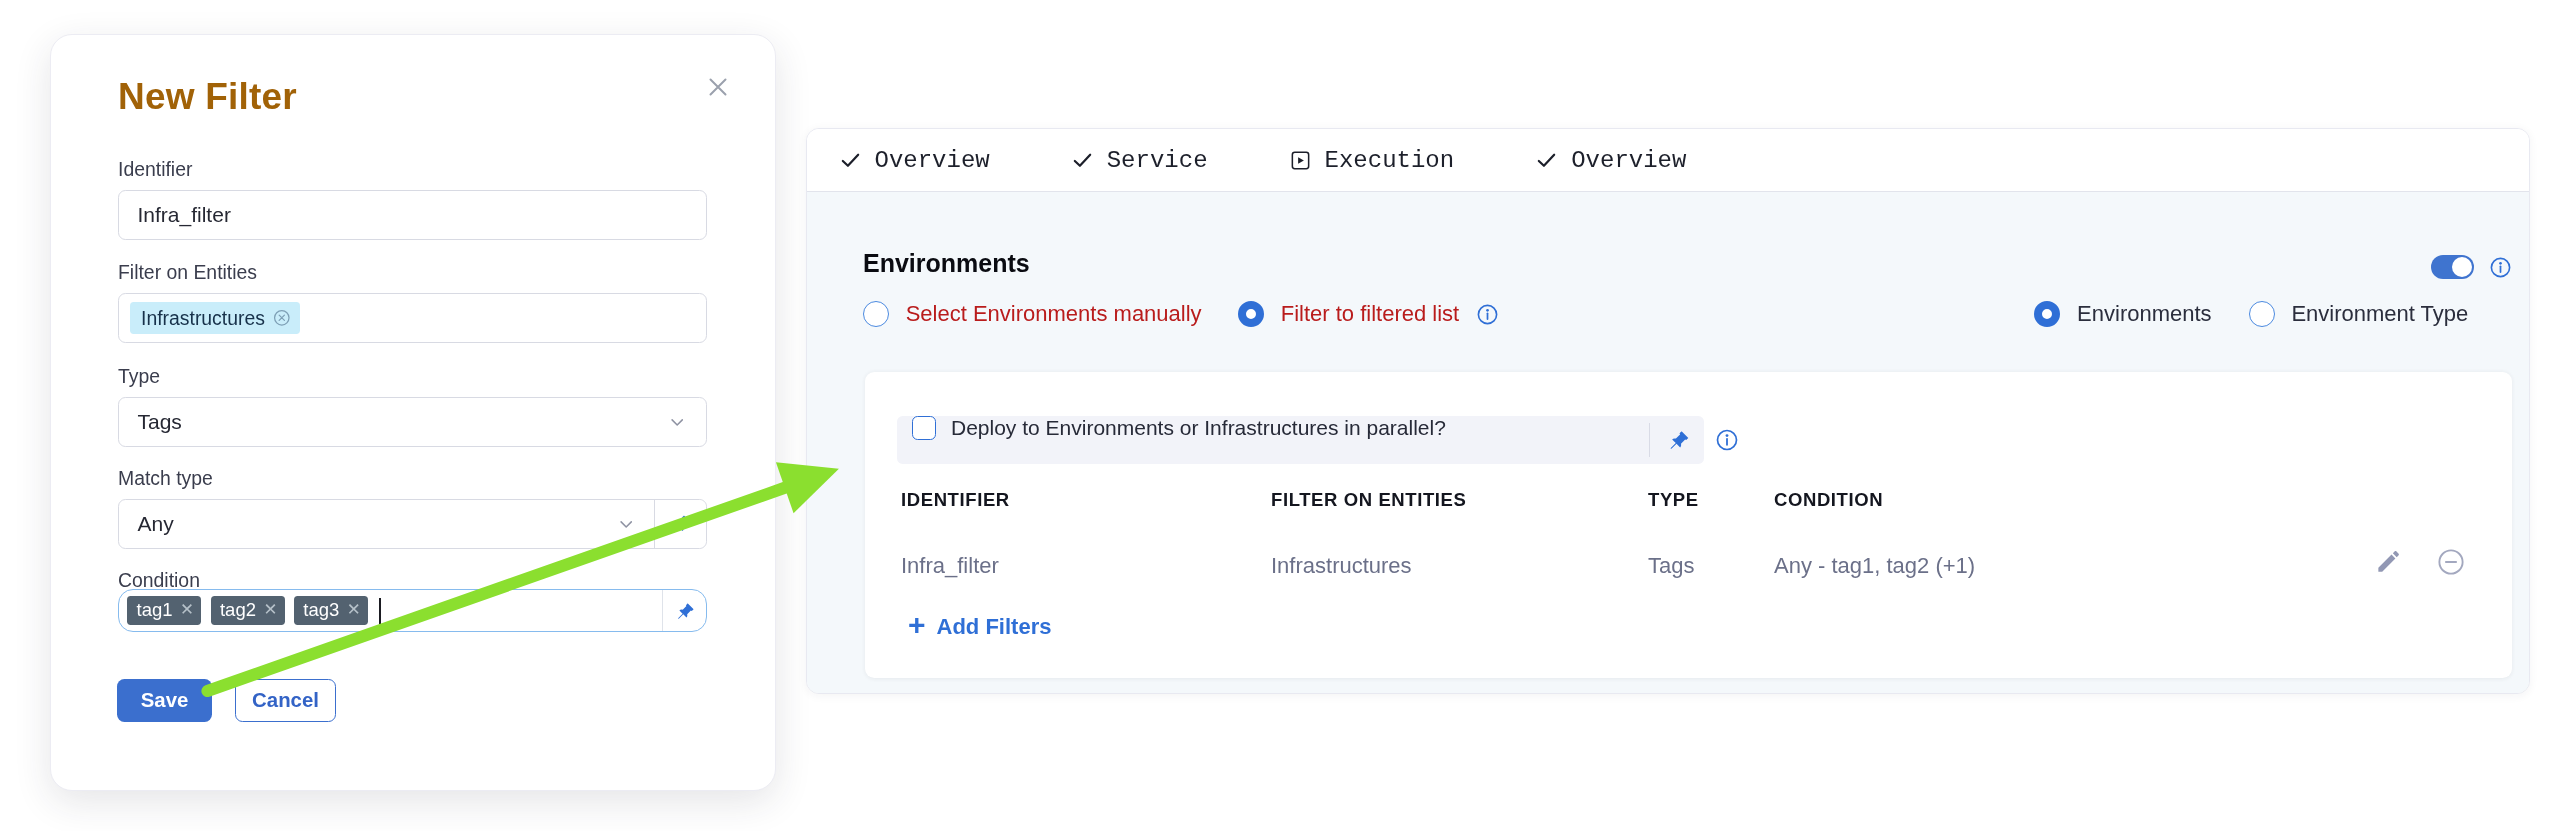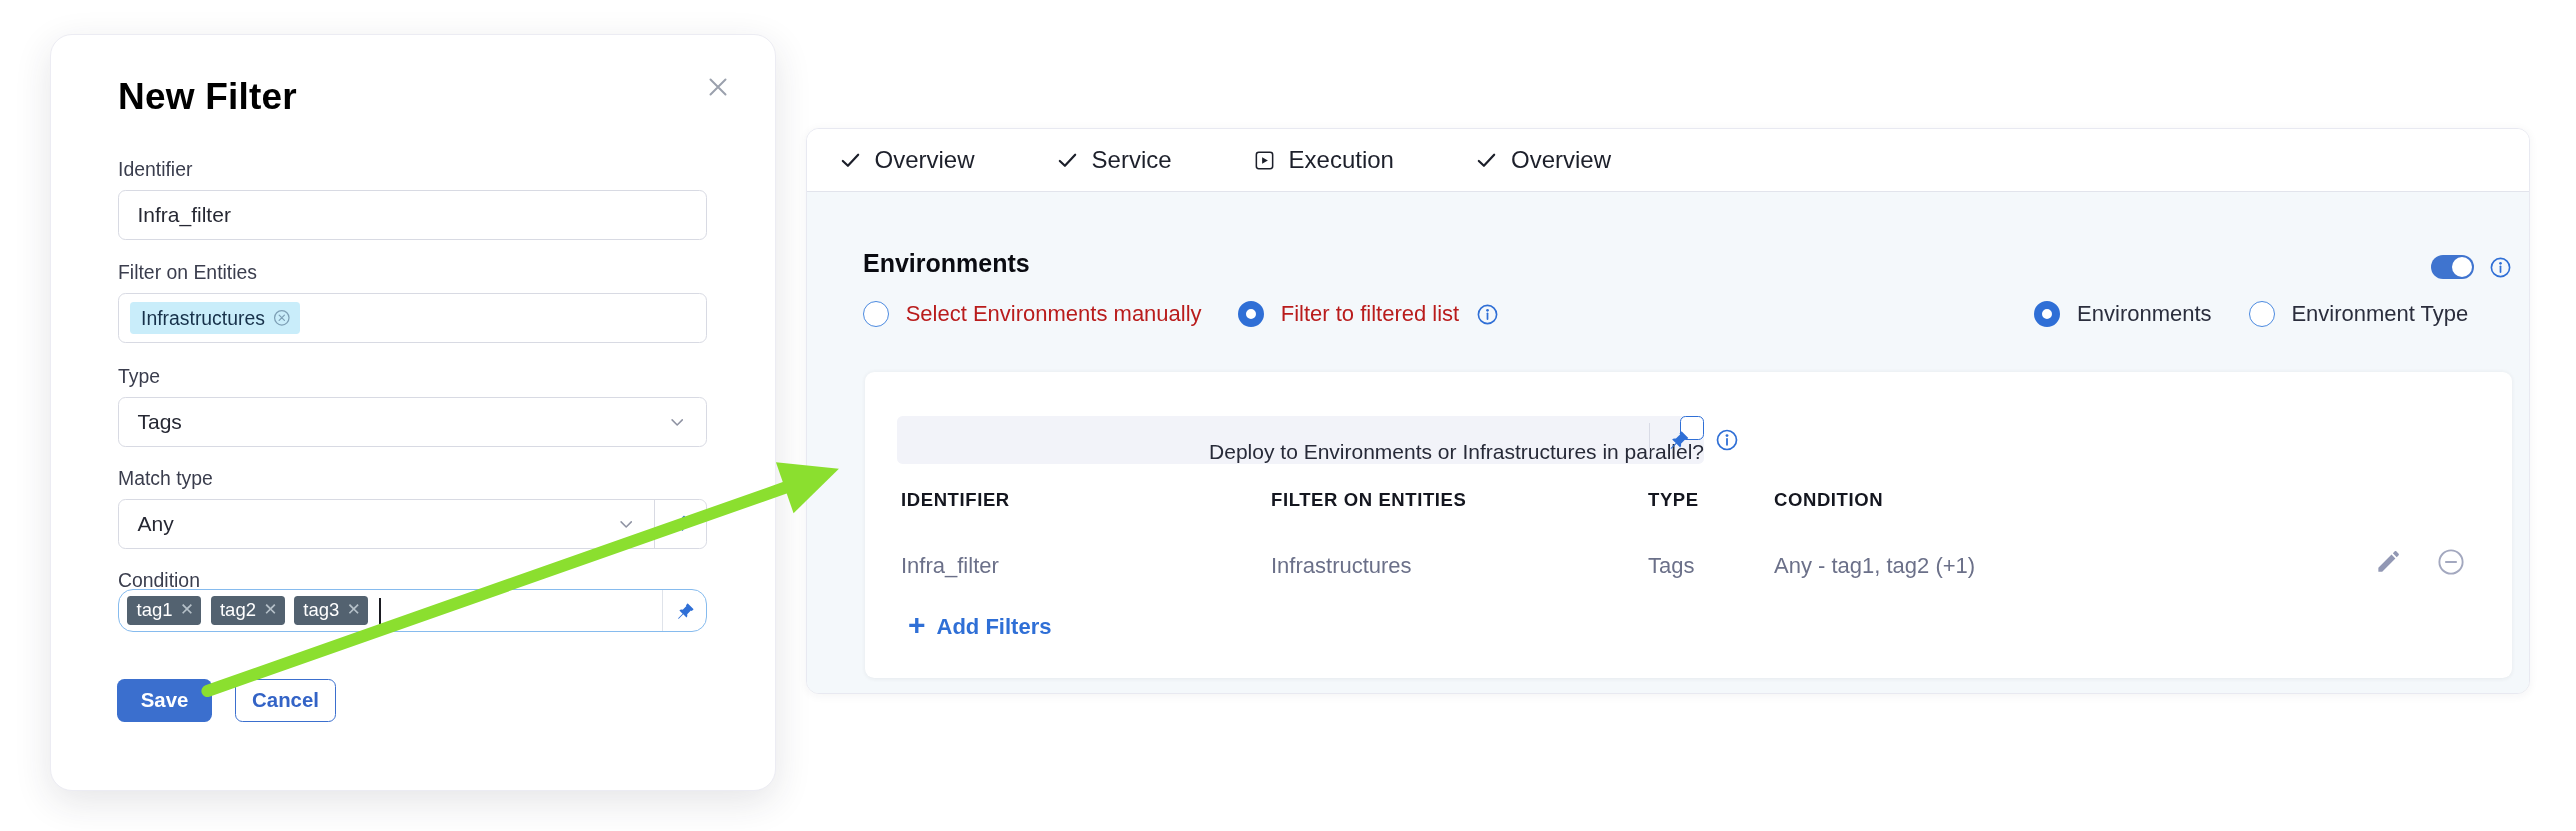--- a/index.html
+++ b/index.html
@@ -4,21 +4,21 @@
 <style>
   * { margin:0; padding:0; box-sizing:border-box; }
   html,body { background:#ffffff; }
   body { width:2576px; height:832px; font-family:"Liberation Sans", sans-serif; position:relative; overflow:hidden; }
   .stage { position:absolute; inset:0; }
 
   
   .modal { position:absolute; left:50px; top:34px; width:726px; height:757px;
     background:#fff; border:0.9px solid #ececf3; border-radius:22px;
     box-shadow:0 11px 37px rgba(40,41,61,.12); }
-  .modal-title { position:absolute; left:67px; top:41px; font-size:37px; font-weight:bold; color:#000000; letter-spacing:0.2px; }
+  .modal-title { position:absolute; left:67px; top:41px; font-size:37px; font-weight:bold; color:#a16207; letter-spacing:0.2px; }
   .modal-close { position:absolute; left:648px; top:33px; width:37px; height:37px; display:flex; align-items:center; justify-content:center; cursor:pointer; }
   .f-label { position:absolute; left:67px; font-size:19.4px; color:#3a3d4d; }
   .f-input { position:absolute; left:67px; width:589px; height:50px; background:#fff;
     border:0.9px solid #d8dae3; border-radius:7.4px; display:flex; align-items:center; padding:0 18.5px; }
   .f-input .val { font-size:21px; color:#262833; }
   .chip-cyan { display:inline-flex; align-items:center; gap:8.3px; background:#c9edfa; border-radius:3.7px;
     padding:4.6px 9.3px 4.6px 11px; font-size:19.4px; color:#17314a; }
   .select-chevron { position:absolute; right:18.5px; top:50%; transform:translateY(-50%); }
   .pin-seg { position:absolute; right:0; top:0; bottom:0; width:52px; border-left:0.9px solid #d8dae3;
     display:flex; align-items:center; justify-content:center; border-radius:0 7.4px 7.4px 0; background:#fff; }
@@ -33,21 +33,21 @@
   .btn { position:absolute; top:644px; height:43px; border-radius:7.4px; display:flex; align-items:center;
     justify-content:center; font-size:20.4px; font-weight:bold; cursor:pointer; }
   .btn-save { left:66px; width:95px; background:#3b6fce; color:#fff; }
   .btn-cancel { left:184px; width:101px; background:#fff; border:1.9px solid #3b6fce; color:#3363c6; }
 
   
   .panel { position:absolute; left:806px; top:128px; width:1724px; height:566px;
     background:#fff; border:0.9px solid #e8e9f1; border-radius:13px; overflow:hidden;
     box-shadow:0 1.9px 9.3px rgba(40,41,61,.05); }
   .tabbar { position:absolute; left:0; top:0; right:0; height:63px; background:#fff;
-    border-bottom:0.9px solid #e2e4ec; display:flex; align-items:center; padding-left:31.5px; gap:81px; }
+    border-bottom:0.9px solid #e2e4ec; display:flex; align-items:flex-start; padding-left:31.5px; gap:81px;font-family:Liberation Mono, monospace; }
   .tab { position:relative; height:63px; display:flex; align-items:center; gap:13px;
     font-size:24px; color:#1d202b; cursor:pointer; white-space:nowrap; }
   .tab.active::after { content:""; position:absolute; left:-15px; right:-15px; bottom:-0.9px; height:6.5px;
     background:#2b6be2; border-radius:3.7px; }
   .content { position:absolute; left:0; top:63px; right:0; bottom:0; background:#f4f8fb; }
   .env-heading { position:absolute; left:56px; top:57px; font-size:25px; font-weight:bold; color:#0a0b11; }
   .radio { width:26px; height:26px; border-radius:50%; border:1.9px solid #4b8ae0; background:#fff; flex:0 0 auto; }
   .radio.sel { border:8.3px solid #2f6fd6; }
   .rgroup { position:absolute; display:flex; align-items:center; gap:16.7px; }
   .rlabel { font-size:22px; color:#b91c1c; white-space:nowrap; }
@@ -56,21 +56,21 @@
   .toggle { width:43px; height:24px; border-radius:12px; background:#3f74cf; position:relative; flex:0 0 auto; cursor:pointer; }
   .toggle .knob { position:absolute; right:1.9px; top:1.9px; width:20.4px; height:20.4px; border-radius:50%; background:#fff; }
   .tlabel { font-size:22px; color:#23263a; white-space:nowrap; }
   .rrow { display:flex; align-items:center; gap:16.7px; margin-right:44px; }
   .rrow .rlabel { color:#2b2e3d; }
 
   
   .card { position:absolute; left:58px; top:180px; width:1647px; height:306px; background:#fff;
     border-radius:9.3px; box-shadow:0 0.9px 4.6px rgba(40,41,61,.07); }
   .par-bar { position:absolute; left:32px; top:44px; width:807px; height:48px; background:#f2f3f9;
-    border-radius:5.6px; display:flex; align-items:flex-end;flex-direction:column; }
+    border-radius:5.6px; display:flex; align-items:flex-start; }
   .cbx { width:24px; height:24px; border:1.9px solid #2f6fd6; border-radius:5.6px; background:#fff; margin-left:15px; flex:0 0 auto; cursor:pointer; }
   .par-label { margin-left:15px; font-size:21px; color:#272a38; }
   .par-div { position:absolute; right:54px; top:7.4px; bottom:7.4px; width:0.9px; background:#d9dbe6; }
   .par-pin { position:absolute; right:13px; top:50%; transform:translateY(-50%); }
   .card-info { position:absolute; left:850px; top:56px; }
   .th { position:absolute; top:117px; font-size:18.5px; font-weight:bold; color:#14161f; letter-spacing:0.6px; }
   .td { position:absolute; top:181px; font-size:22px; color:#6b7089; }
   .col-a { left:36px; } .col-b { left:406px; } .col-c { left:783px; } .col-d { left:909px; }
   .row-ico { position:absolute; top:175px; cursor:pointer; }
   .add-filters { position:absolute; left:43px; top:241px; display:flex; align-items:center; gap:11px; cursor:pointer; }

